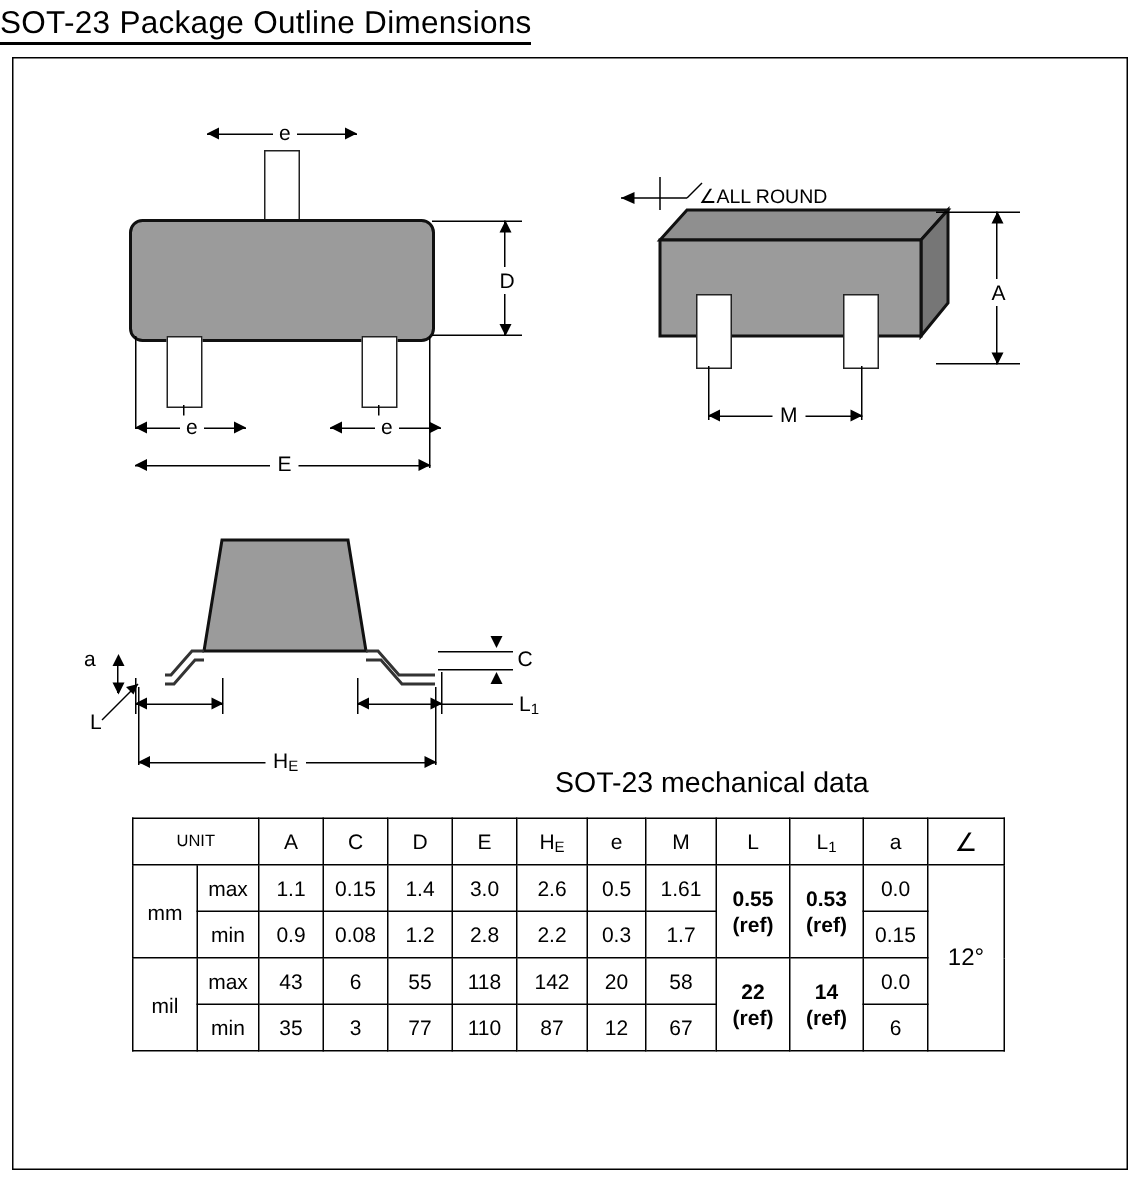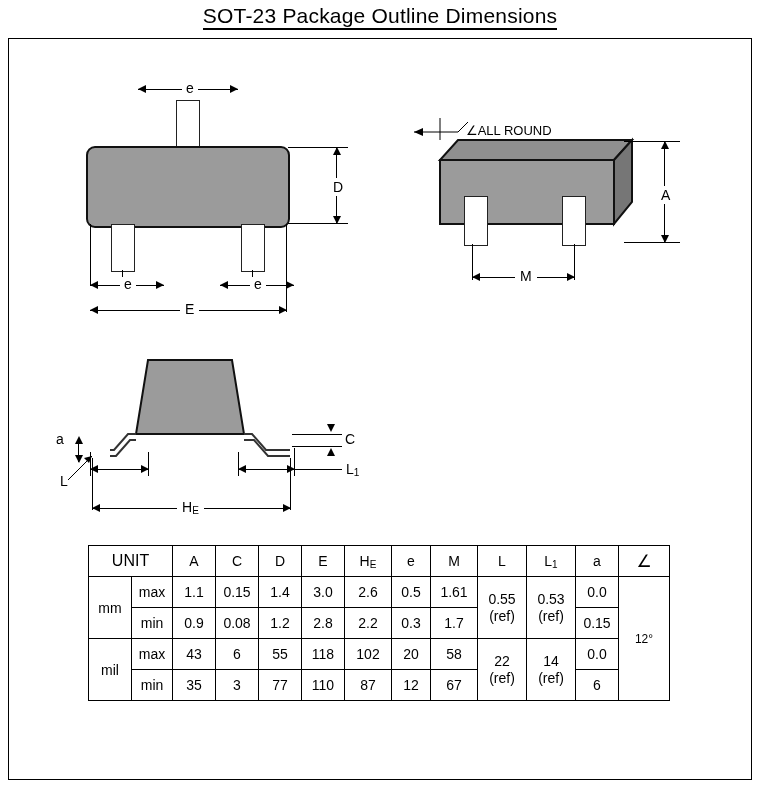--- a/index.html
+++ b/index.html
@@ -19,21 +19,21 @@
     position: relative;
     width: 760px;
     height: 794px;
   }
   
   .title {
     position: absolute;
     top: 4px;
     left: 0;
     width: 760px;
-    text-align: center;
+    text-align: left;
     font-size: 21px;
     letter-spacing: 0.2px;
   }
   .title span {
     border-bottom: 2px solid #000;
     padding-bottom: 1px;
   }
   
   .frame {
     position: absolute;
@@ -98,36 +98,36 @@
     border-collapse: collapse;
     font-size: 14px;
   }
   table.mech td, table.mech th {
     border: 1px solid #000;
     text-align: center;
     font-weight: normal;
     padding: 0;
     height: 30px;
   }
-  td.unit-head { width: 78px; font-size: 16px; }
+  td.unit-head { width: 78px; font-size: 11px; }
   td.rowlbl   { width: 42px; }
   td.mm-cell  { width: 40px; }
   td.c-a { width: 42px; }
   td.c-c { width: 42px; }
   td.c-d { width: 42px; }
   td.c-e { width: 42px; }
   td.c-he { width: 46px; }
   td.c-e2 { width: 38px; }
   td.c-m { width: 46px; }
   td.c-l { width: 48px; }
   td.c-l1 { width: 48px; }
   td.c-a2 { width: 42px; }
   td.c-ang { width: 50px; }
   .sub { font-size: 10px; vertical-align: baseline; position: relative; bottom: -2px; }
-  .ref-cell div { line-height: 1.15; }
+  .ref-cell div { line-height: 1.15; font-weight: bold; }
 </style>
 </head>
 <body>
 
 <div class="page">
 
   <div class="title">
     <span>SOT-23  Package Outline Dimensions</span>
   </div>
 
@@ -258,20 +258,21 @@
     <div class="ln vline" style="left:92px; top:458px; height:52px;"></div>
     <div class="ln vline" style="left:290px; top:458px; height:52px;"></div>
     <div class="ln hline" style="left:92px; top:508px; width:199px;"></div>
     <div class="arr arr-l" style="left:92px; top:504px;"></div>
     <div class="arr arr-r" style="left:283px; top:504px;"></div>
     <div class="lbl" style="left:177px; top:500px; background:#fff; padding:0 5px;">
       <span>H</span><sub>E</sub>
     </div>
   </div>
 
+  <div class="table-title">SOT-23  mechanical data</div>
 
   <table class="mech">
     <tbody>
       <tr>
         <td class="unit-head" colspan="2">UNIT</td>
         <td class="c-a">A</td>
         <td class="c-c">C</td>
         <td class="c-d">D</td>
         <td class="c-e">E</td>
         <td class="c-he"><span>H</span><span class="sub">E</span></td>
@@ -295,21 +296,21 @@
         <td>1.61</td>
         <td class="ref-cell" rowspan="2">
           <div>0.55</div>
           <div>(ref)</div>
         </td>
         <td class="ref-cell" rowspan="2">
           <div>0.53</div>
           <div>(ref)</div>
         </td>
         <td>0.0</td>
-        <td rowspan="4" style="font-size:12px;">12°</td>
+        <td rowspan="4" style="font-size:16px;">12°</td>
       </tr>
 
       <tr>
         <td class="mm-cell">min</td>
         <td>0.9</td>
         <td>0.08</td>
         <td>1.2</td>
         <td>2.8</td>
         <td>2.2</td>
         <td>0.3</td>
@@ -317,21 +318,21 @@
         <td>0.15</td>
       </tr>
 
       <tr>
         <td class="rowlbl" rowspan="2">mil</td>
         <td class="mm-cell">max</td>
         <td>43</td>
         <td>6</td>
         <td>55</td>
         <td>118</td>
-        <td>102</td>
+        <td>142</td>
         <td>20</td>
         <td>58</td>
         <td class="ref-cell" rowspan="2">
           <div>22</div>
           <div>(ref)</div>
         </td>
         <td class="ref-cell" rowspan="2">
           <div>14</div>
           <div>(ref)</div>
         </td>

